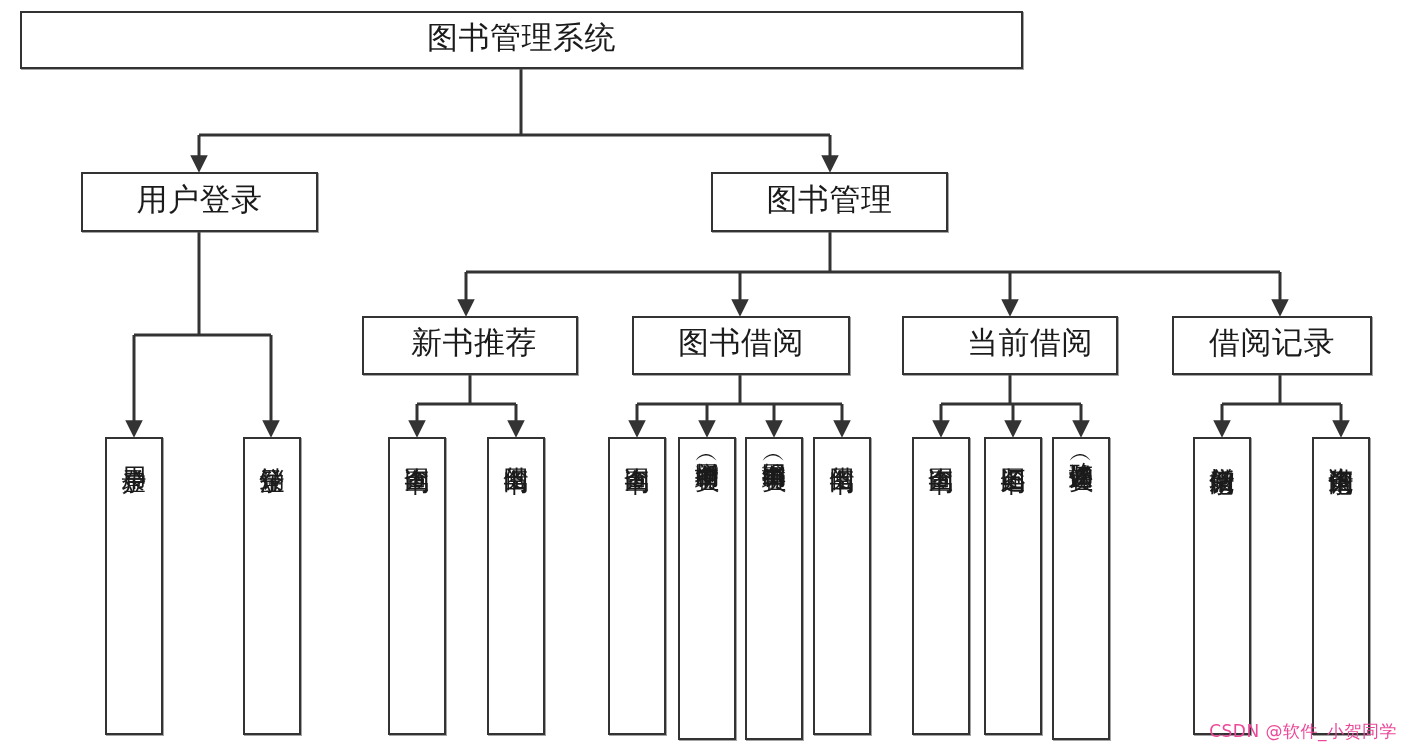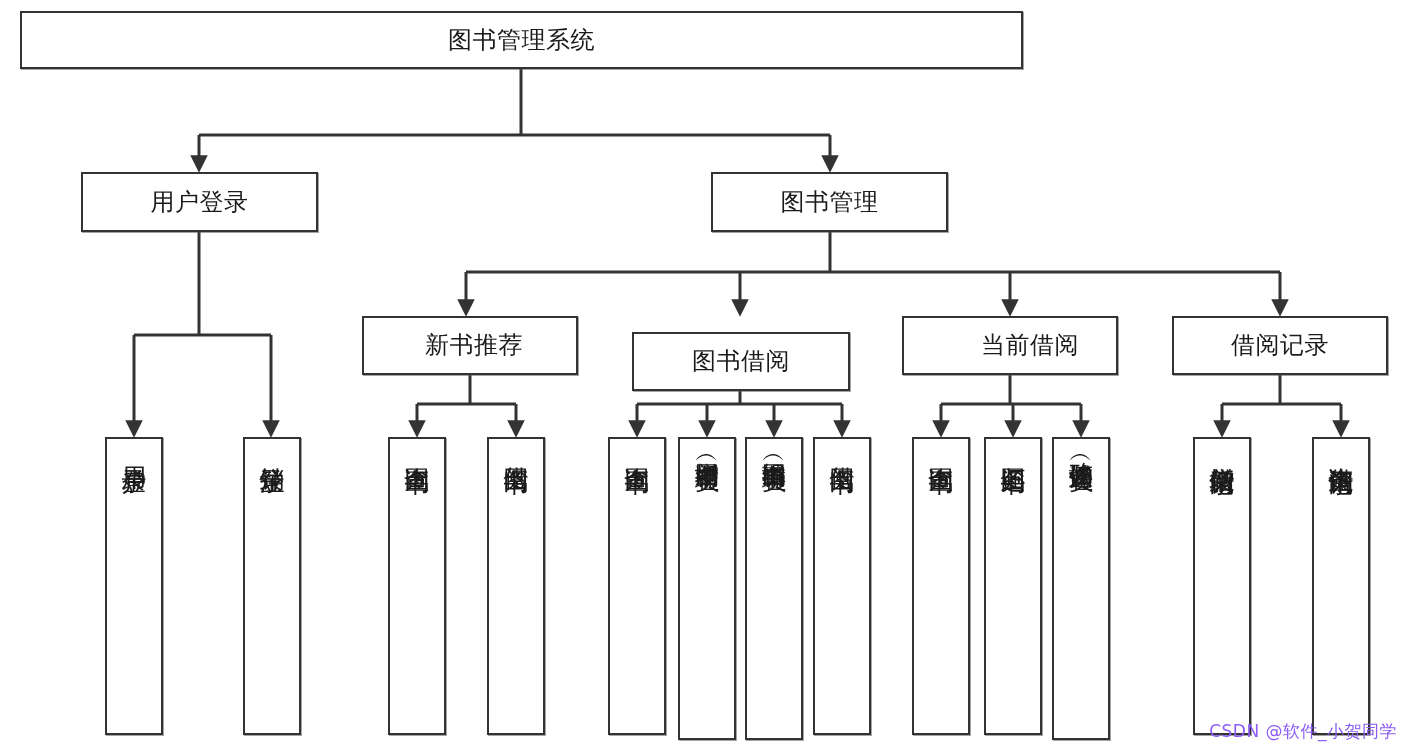--- a/index.html
+++ b/index.html
@@ -39,22 +39,23 @@
     z-index: 2;
   }
   .node .label {
     display: block;
     text-align: center;
     line-height: 1.12;
     white-space: nowrap;
   }
   
   .node.h .label {
-    font-size: 24px;
+    font-size: 31px;
     letter-spacing: 0.5px;
+    font-family: Liberation Mono, monospace;
   }
   
   .node.v {
     align-items: flex-start;
     justify-content: center;
     padding-top: 8px;
   }
   .node.v .label {
     writing-mode: vertical-rl;
     text-orientation: upright;
@@ -66,21 +67,21 @@
     padding-top: 4px;
   }
   .node.v.tall .label {
     font-size: 24px;
   }
   #watermark {
     position: absolute;
     right: 8px;
     bottom: 4px;
     font-size: 17px;
-    color: #8b5cf6;
+    color: #ec4899;
     letter-spacing: 0.5px;
     z-index: 5;
     white-space: nowrap;
     font-family: "DejaVu Sans", "Liberation Sans", sans-serif;
   }
 </style>
 </head>
 <body>
 
 <div id="canvas">
@@ -142,27 +143,27 @@
   <div class="node h" style="left: 81px; top: 172px; width: 237px; height: 60px;">
     <span class="label">用户登录</span>
   </div>
   <div class="node h" style="left: 711px; top: 172px; width: 237px; height: 60px; justify-content: center;">
     <span class="label">图书管理</span>
   </div>
 
   <div class="node h" style="left: 362px; top: 316px; width: 216px; height: 59px; padding-left: 8px;">
     <span class="label">新书推荐</span>
   </div>
-  <div class="node h" style="left: 632px; top: 316px; width: 218px; height: 59px; margin-top: 16px;">
+  <div class="node h" style="left: 632px; top: 316px; width: 218px; height: 59px;">
     <span class="label">图书借阅</span>
   </div>
   <div class="node h" style="left: 902px; top: 316px; width: 216px; height: 59px; padding-left: 40px;">
     <span class="label">当前借阅</span>
   </div>
-  <div class="node h" style="left: 1172px; top: 316px; width: 216px; height: 59px;">
+  <div class="node h" style="left: 1172px; top: 316px; width: 200px; height: 59px;">
     <span class="label">借阅记录</span>
   </div>
 
   <div class="node v" style="left: 105px; top: 437px; width: 58px; height: 298px;">
     <span class="label">用户登录</span>
   </div>
   <div class="node v" style="left: 243px; top: 437px; width: 58px; height: 298px;">
     <span class="label">注销登录</span>
   </div>
   <div class="node v" style="left: 388px; top: 437px; width: 58px; height: 298px;">

